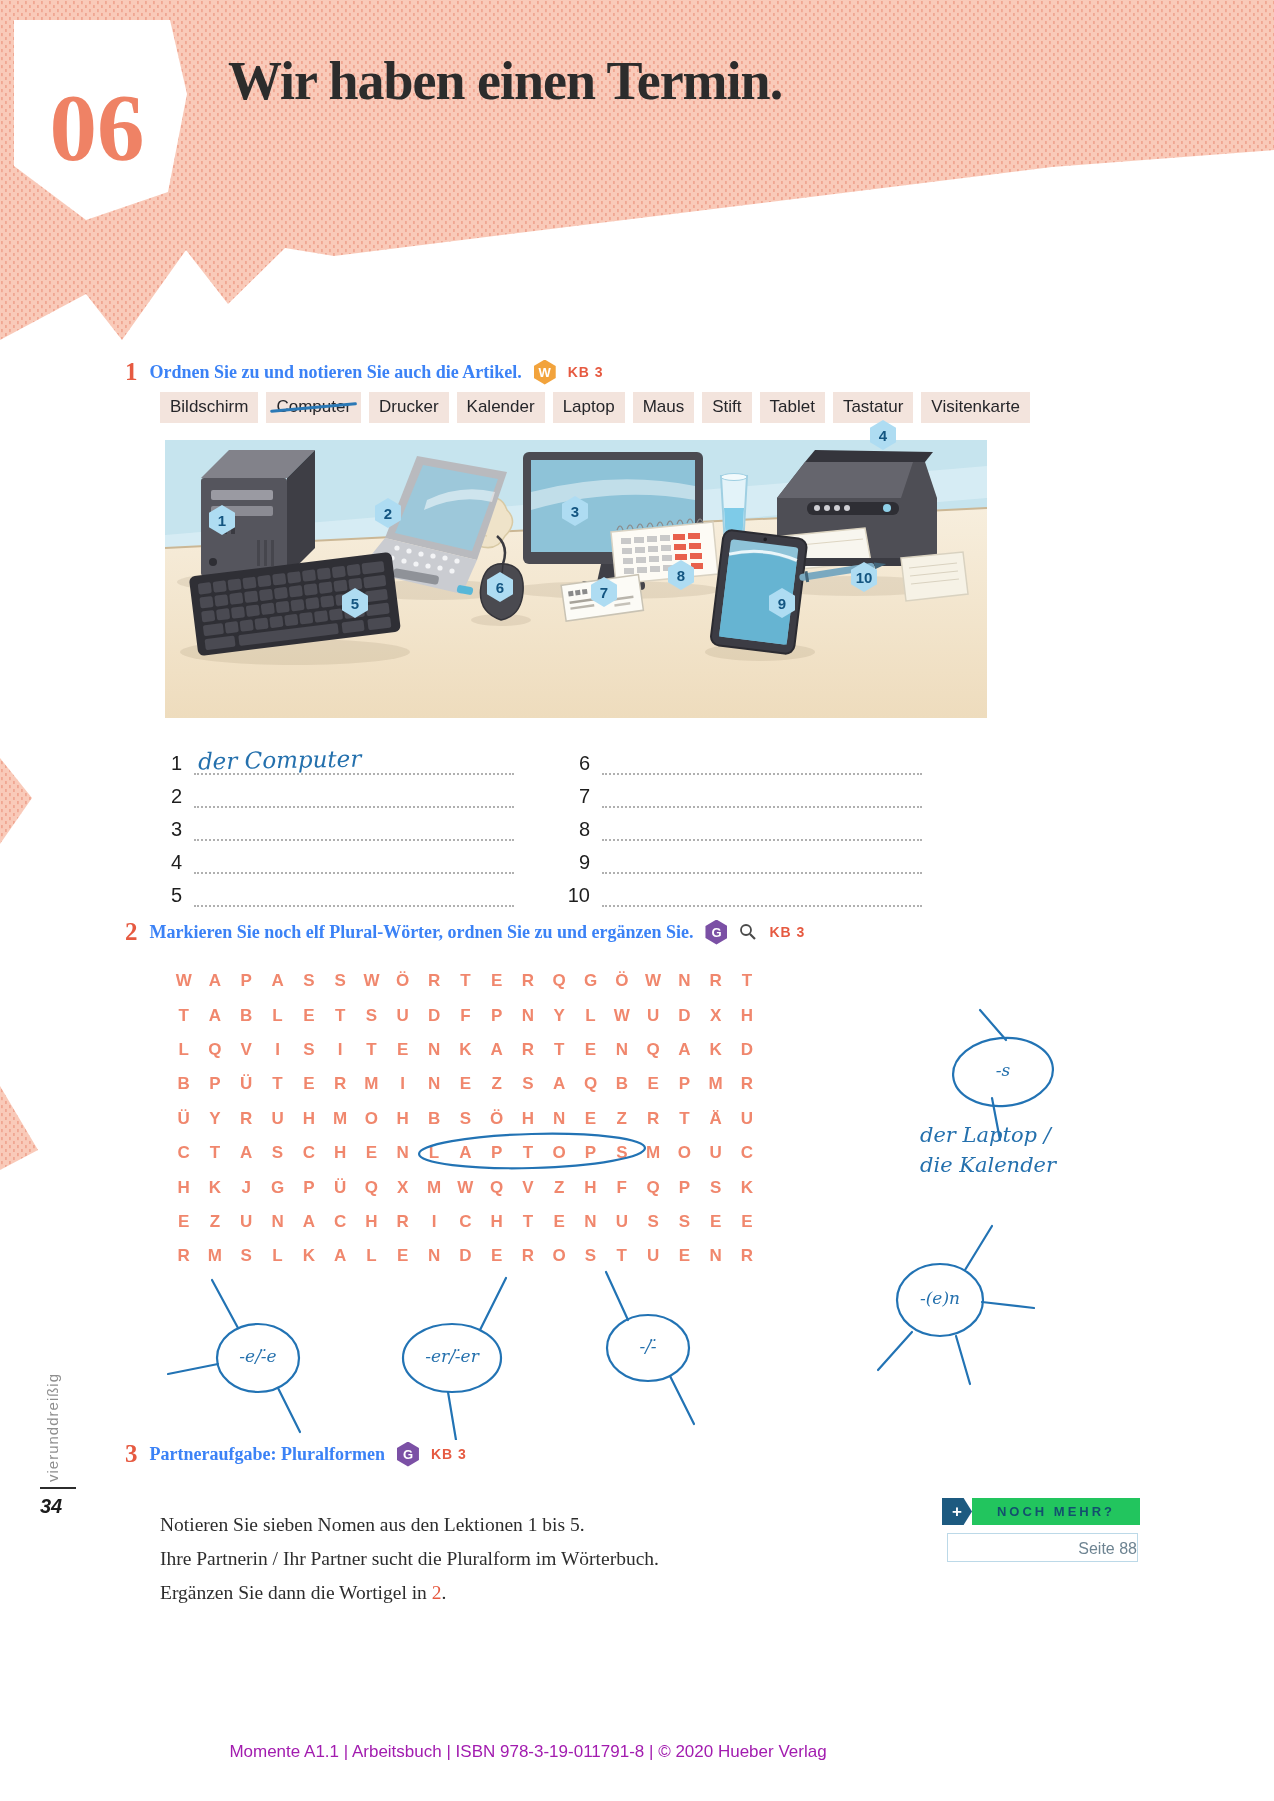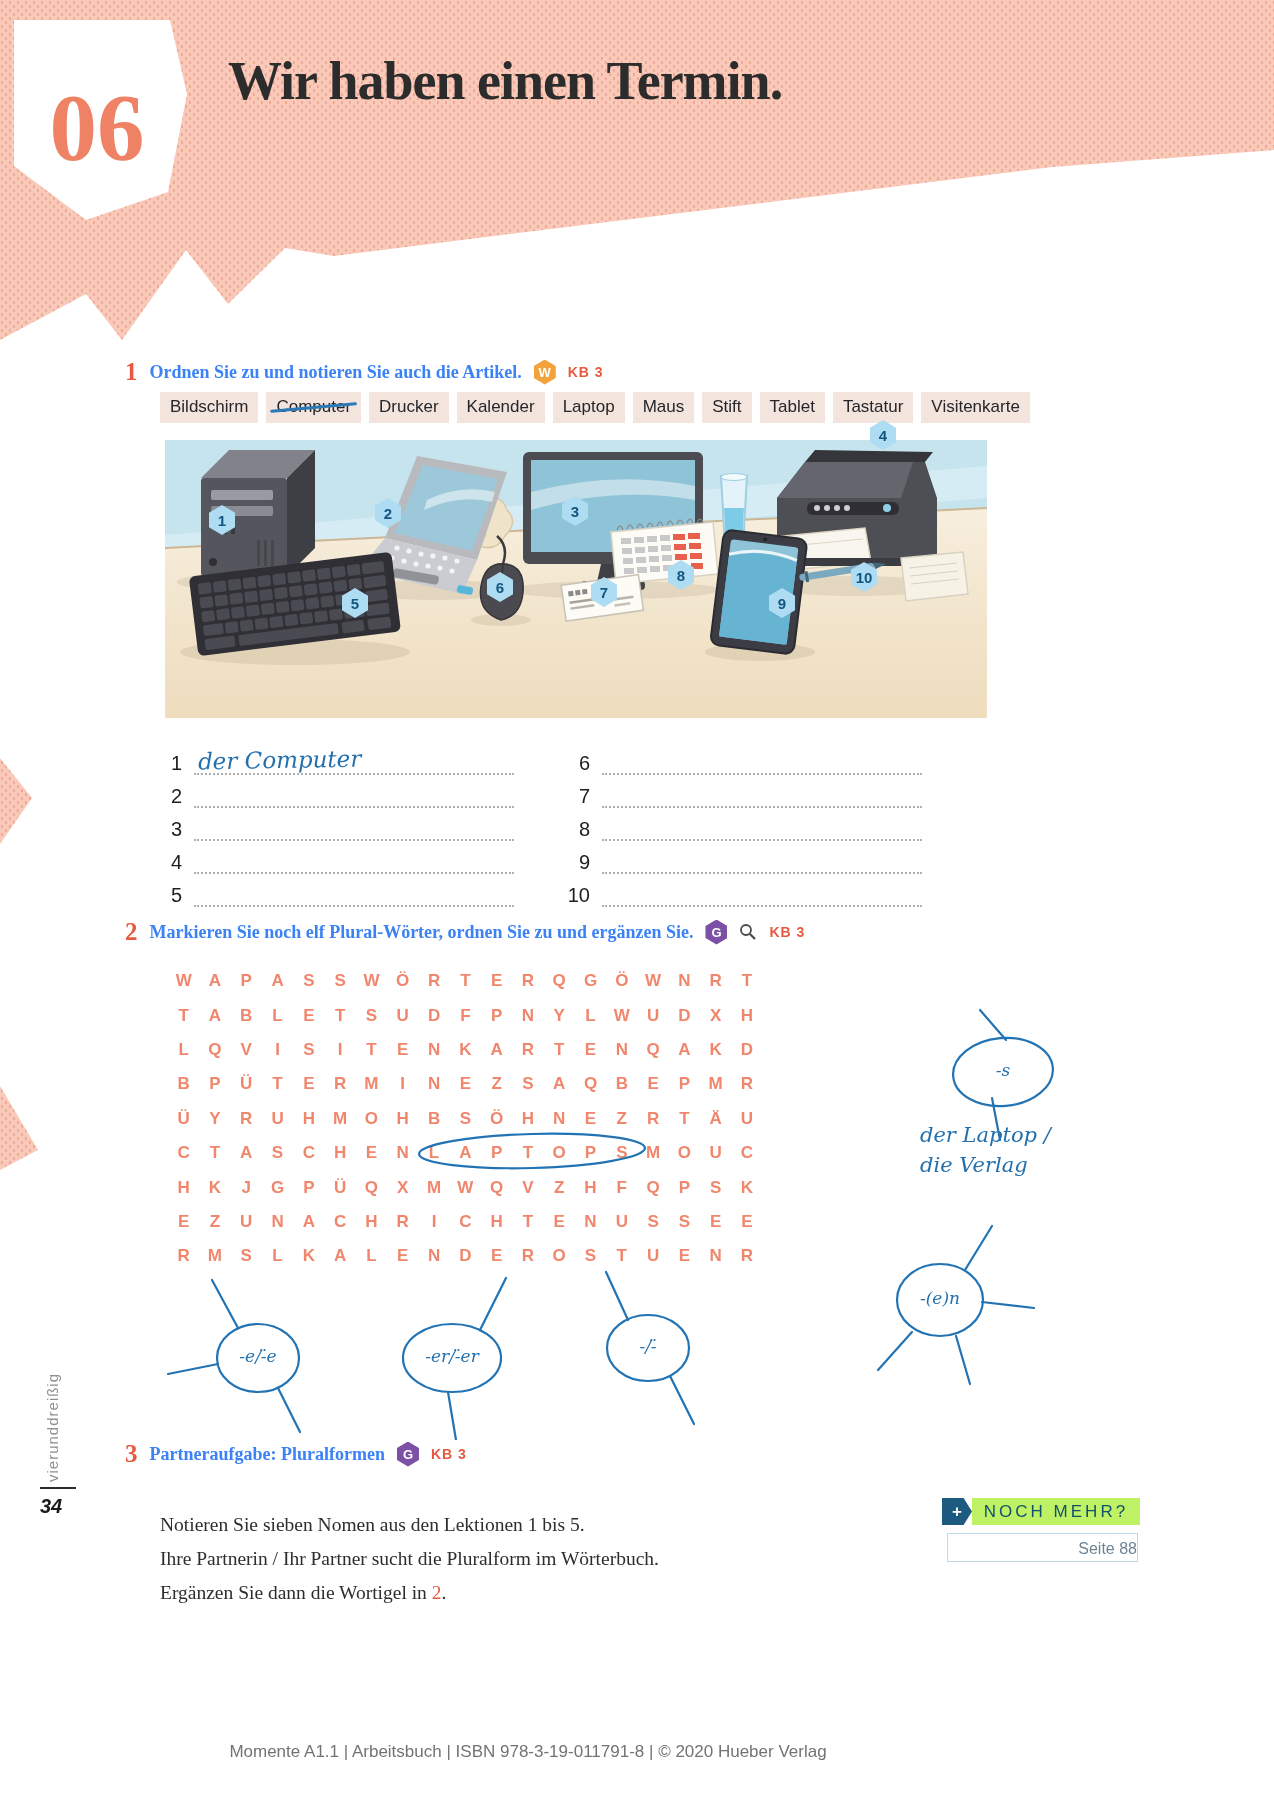--- a/index.html
+++ b/index.html
@@ -47,30 +47,30 @@
   #laptop-example{left:920px;top:1120px;font-size:21px;line-height:30px;z-index:3;}
   
   #ex3-body{left:160px;top:1476px;font-family:"Liberation Serif",serif;font-size:19.5px;
        line-height:34px;color:#2d2d2d;z-index:2;margin-top:32px;}
   .red-ref{color:#e65a41;}
   
   #noch-mehr{left:942px;top:1498px;display:flex;align-items:center;z-index:2;}
   #plus-badge{width:30px;height:27px;background:#1d5a80;color:#fff;font-weight:bold;font-size:17px;
        display:flex;align-items:center;justify-content:center;
        clip-path:polygon(0 0,72% 0,100% 50%,72% 100%,0 100%);}
-  #noch-mehr-bar{width:168px;height:27px;background:#bef264;color:#13506e;font-weight:normal;
-       font-size:17px;letter-spacing:3px;display:flex;align-items:center;justify-content:center;}
+  #noch-mehr-bar{width:168px;height:27px;background:#22c55e;color:#13506e;font-weight:bold;
+       font-size:13px;letter-spacing:3px;display:flex;align-items:center;justify-content:center;}
   #seite-box{left:947px;top:1533px;width:191px;height:29px;border:1px solid #bcd9e8;background:#fff;
        font-size:16px;color:#6e8492;line-height:29px;padding-left:10px;box-sizing:border-box;z-index:2;text-align:right;}
   
   #vertical-word{left:44px;top:1350px;height:132px;writing-mode:vertical-rl;transform:rotate(180deg);
        color:#8f8f8f;font-size:15px;letter-spacing:1px;z-index:2;}
   #page-rule{left:40px;top:1487px;width:36px;height:2px;background:#2c2c2c;z-index:2;}
   #page-number{left:40px;top:1495px;width:36px;font-weight:bold;font-size:20px;color:#1c1c1c;z-index:2;font-style:italic;}
-  #footer{left:0;top:1742px;width:1056px;text-align:center;font-size:17px;color:#737373;z-index:2;}
+  #footer{left:0;top:1742px;width:1056px;text-align:center;font-size:17px;color:#a21caf;z-index:2;}
 </style>
 </head>
 <body>
 
 <svg id="deco" width="1274" height="1801" viewBox="0 0 1274 1801">
   <defs>
     <pattern id="dots" width="8" height="8" patternUnits="userSpaceOnUse">
       <rect width="8" height="8" fill="#f9cab9"></rect>
       <rect x="1" y="1" width="1.8" height="3.2" fill="#e98a72" opacity="0.55"></rect>
       <rect x="5" y="5" width="1.8" height="3.2" fill="#e98a72" opacity="0.55"></rect>
@@ -629,21 +629,21 @@
 </svg>
 
 <div class="wortigel-label hand abs" style="left:941px;top:1060px;">-s</div>
 <div class="wortigel-label hand abs" style="left:878px;top:1288px;">-(e)n</div>
 <div class="wortigel-label hand abs" style="left:196px;top:1346px;">-e/-̈e</div>
 <div class="wortigel-label hand abs" style="left:390px;top:1346px;">-er/-̈er</div>
 <div class="wortigel-label hand abs" style="left:586px;top:1336px;">-/-̈</div>
 
 <div id="laptop-example" class="hand abs">
   <div>der Laptop /</div>
-  <div>die Verlag</div>
+  <div>die Kalender</div>
 </div>
 
 <div class="ex-head abs" style="left:125px;top:1440px;">
   <span class="ex-num">3</span>
   <span class="ex-title">Partneraufgabe: Pluralformen</span>
   <span class="hex g">G</span>
   <span class="kb">KB 3</span>
 </div>
 <div id="ex3-body" class="abs">
   <div>Notieren Sie sieben Nomen aus den Lektionen 1 bis 5.</div>

